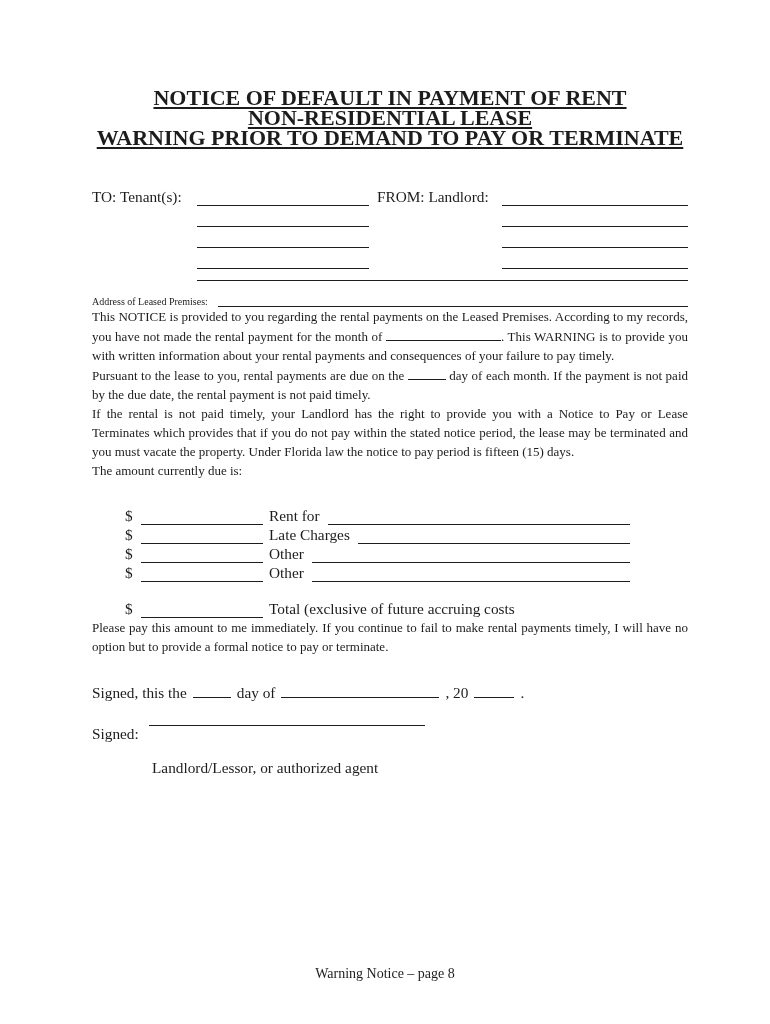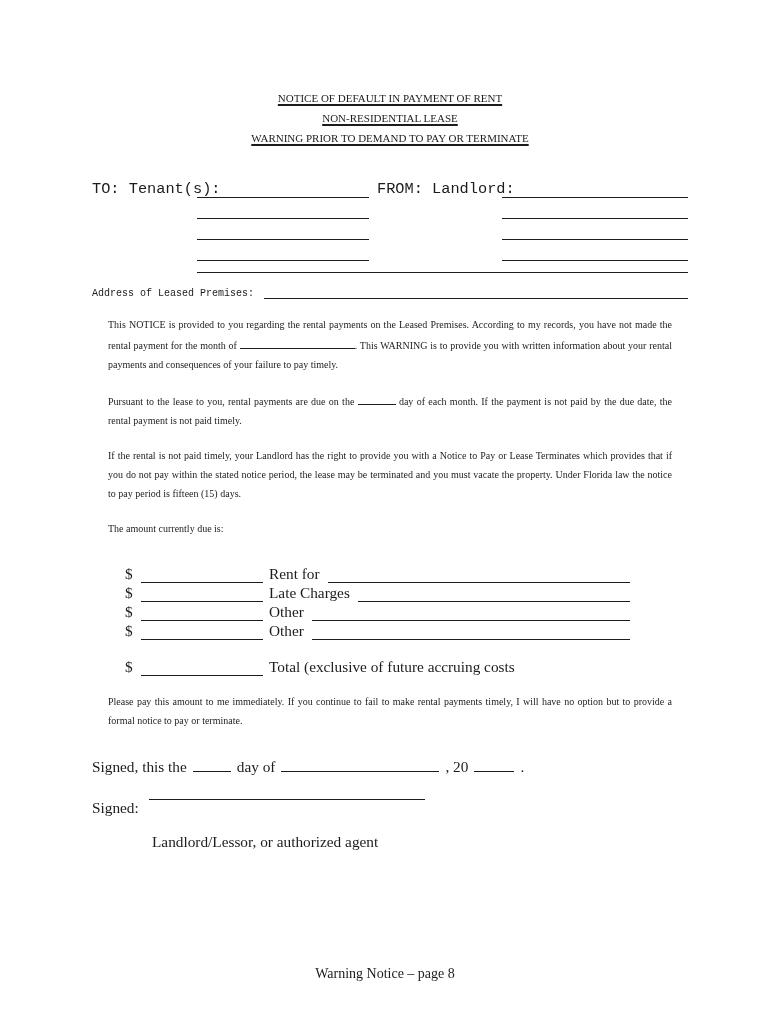--- a/index.html
+++ b/index.html
@@ -4,43 +4,43 @@
 <style>
   * { box-sizing: border-box; }
   html, body { margin: 0; padding: 0; }
   body {
     width: 770px; height: 1024px; background: #ffffff;
     font-family: "Liberation Serif", serif; color: #1c1c1c;
   }
   .page { position: relative; width: 770px; height: 1024px; padding: 88px 82px 0 92px; background: #fff; }
 
   
-  .title { text-align: center; font-weight: normal; font-size: 11px; line-height: 20px; }
+  .title { text-align: center; font-weight: bold; font-size: 22px; line-height: 20px; }
   .title-line { text-decoration: underline; text-decoration-thickness: 1.5px; text-underline-offset: 2px; }
 
   
-  .parties { margin-top: 28px; font-size: 15.3px; font-family: Liberation Mono, monospace; }
+  .parties { margin-top: 36px; font-size: 15.3px; }
   .p-row { display: flex; height: 21px; align-items: flex-end; }
   .p-row.first { height: 22px; }
   .lbl { white-space: nowrap; }
   .lbl-to { width: 105px; }
   .lbl-from { width: 125px; }
   .sp { display: inline-block; }
   .sp8 { width: 8px; } .sp105 { width: 105px; } .sp133 { width: 133px; }
   .ln { border-bottom: 1.5px solid #1d1d1d; }
   .ln-tenant { width: 172px; }
   .ln-landlord { flex: 1; }
   .p-row.fullrow { height: 12px; }
   .ln-full { flex: 1; }
   .addr-row { display: flex; height: 24px; align-items: flex-end; margin-top: 2px; font-size: 10px; }
   .addr-lbl { white-space: nowrap; padding-right: 10px; }
   .ln-addr { flex: 1; }
 
   
-  p.body { font-size: 10px; line-height: 19px; text-align: justify; margin: 16px; }
+  p.body { font-size: 13px; line-height: 19px; text-align: justify; margin: 0; }
   .mt-notice { margin-top: 24px; }
   .mt-duedate { margin-top: 17px; }
   .mt-remedy { margin-top: 17px; }
   .mt-amount-intro { margin-top: 15px; text-align: left; }
   .mt-please { margin-top: 20px; }
 
   .blank { display: inline-block; height: 15px; border-bottom: 1.5px solid #1d1d1d; vertical-align: baseline; }
   .w38 { width: 38px; } .w40 { width: 40px; } .w115 { width: 115px; } .w158 { width: 158px; }
 
   

